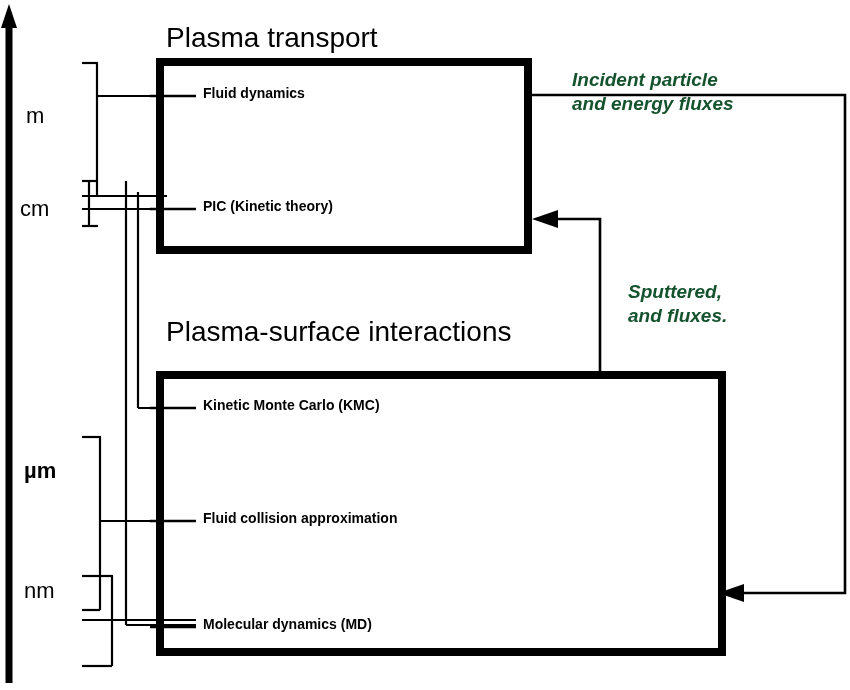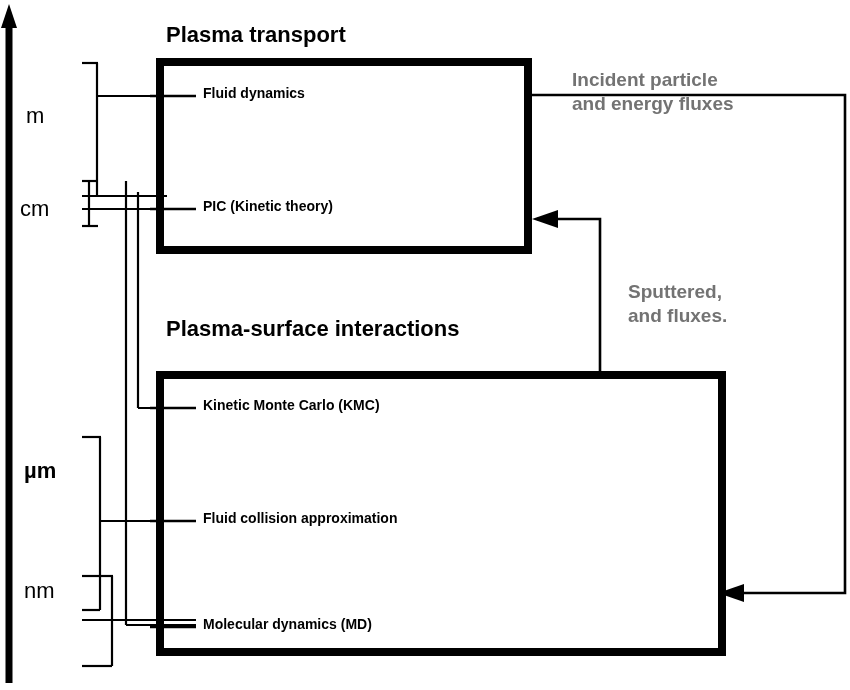--- a/index.html
+++ b/index.html
@@ -28,41 +28,42 @@
   .scale-label {
     position: absolute;
     font-size: 22px;
     font-weight: 400;
     color: #000000;
     white-space: nowrap;
     line-height: 1;
   }
   .box-title {
     position: absolute;
-    font-size: 22px;
-    font-weight: bold;
+    font-size: 28px;
+    font-weight: normal;
     color: #000000;
     white-space: nowrap;
     line-height: 1;
   }
   .method-label {
     position: absolute;
     font-size: 14px;
     font-weight: bold;
     color: #000000;
     white-space: nowrap;
     line-height: 1;
   }
   .flux-label {
     position: absolute;
     font-size: 19px;
     font-weight: bold;
-    color: #737373;
+    color: #14532d;
     white-space: nowrap;
     line-height: 1.28;
+    font-style: italic;
   }
   .flux-label span {
     display: block;
   }
 </style>
 </head>
 <body>
 
 <div id="diagram-root">
 

